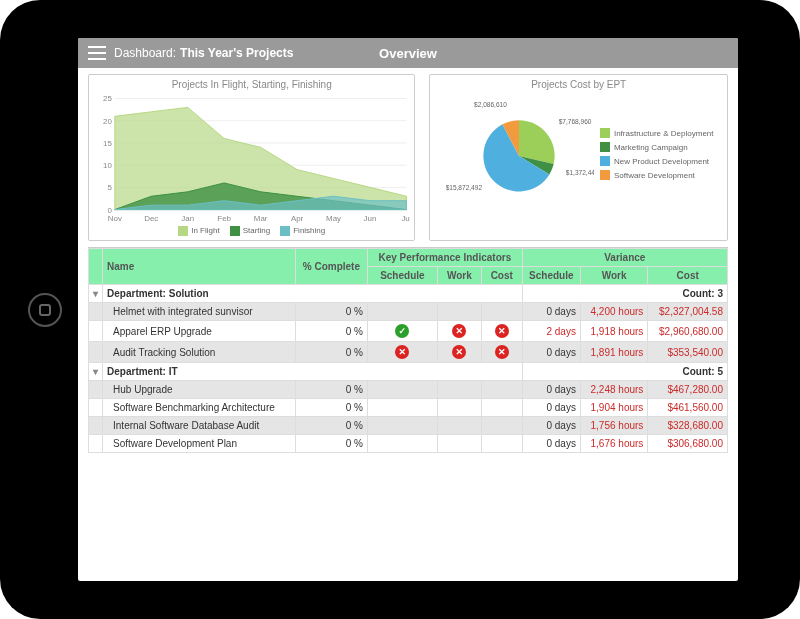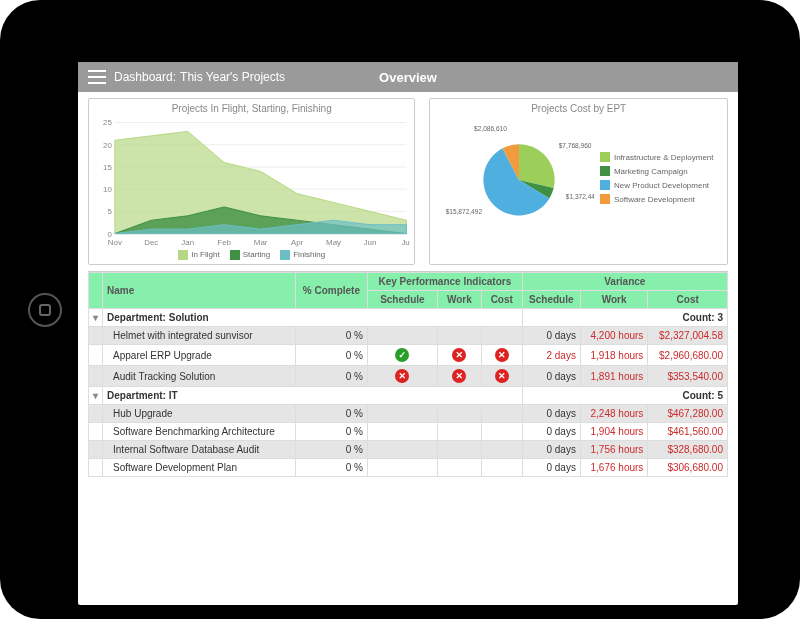--- a/index.html
+++ b/index.html
@@ -1,25 +1,25 @@
 <!DOCTYPE html>
 <html><head>
 <meta charset="utf-8">
 <style>
   * { box-sizing: border-box; margin: 0; padding: 0; }
   body { background: #fff; font-family: Arial, Helvetica, sans-serif; font-size: 11px; color: #333; }
   .device { width: 800px; height: 619px; background: #000; border-radius: 40px; padding: 38px 62px 38px 78px; position: relative; }
   .home-btn { position: absolute; left: 28px; top: 50%; transform: translateY(-50%); width: 34px; height: 34px; border: 2px solid #555; border-radius: 50%; display: flex; align-items: center; justify-content: center; }
   .home-btn span { width: 12px; height: 12px; border: 2px solid #666; border-radius: 3px; }
-  .screen { width: 100%; height: 100%; background: #fff; border-radius: 2px; overflow: hidden; display: flex; flex-direction: column; margin-top: 24px; }
+  .screen { width: 100%; height: 100%; background: #fff; border-radius: 2px; overflow: hidden; display: flex; flex-direction: column; }
   .headerbar { background: #9a9a9a; color: #fff; height: 30px; display: flex; align-items: center; padding: 0 10px; position: relative; }
   .menu-icon { width: 18px; height: 14px; display: flex; flex-direction: column; justify-content: space-between; margin-right: 8px; cursor: pointer; }
   .menu-icon span { height: 2px; background: #fff; }
   .hdr-label { font-size: 12px; }
-  .hdr-sub { font-weight: normal; margin-left: 4px; }
+  .hdr-sub { font-weight: bold; margin-left: 4px; }
   .hdr-center { position: absolute; left: 50%; transform: translateX(-50%); font-weight: bold; font-size: 13px; }
 
   .charts { display: flex; padding: 6px 10px 2px 10px; gap: 14px; }
   .chart-box { border: 1px solid #ccc; border-radius: 2px; padding: 4px; display: flex; flex-direction: column; align-items: center; }
   .chart-left { flex: 1.1; }
   .chart-right { flex: 1; }
   .chart-title { color: #888; font-size: 10px; margin-bottom: 4px; }
   svg.area { width: 100%; height: 130px; }
   .axis-label { font-size: 8px; fill: #888; }
   .legend-area { display: flex; gap: 10px; margin-top: 2px; font-size: 8px; color: #666; }

